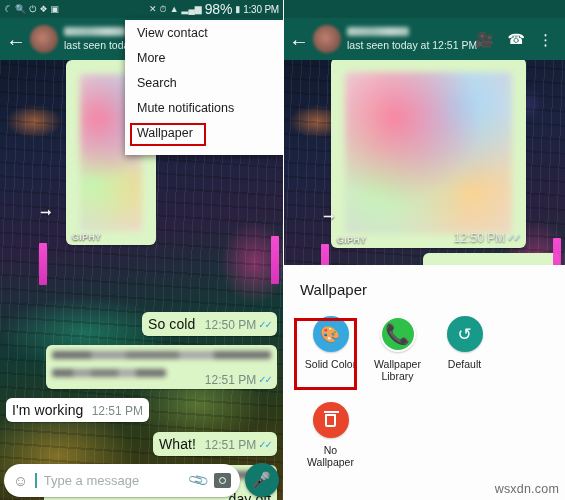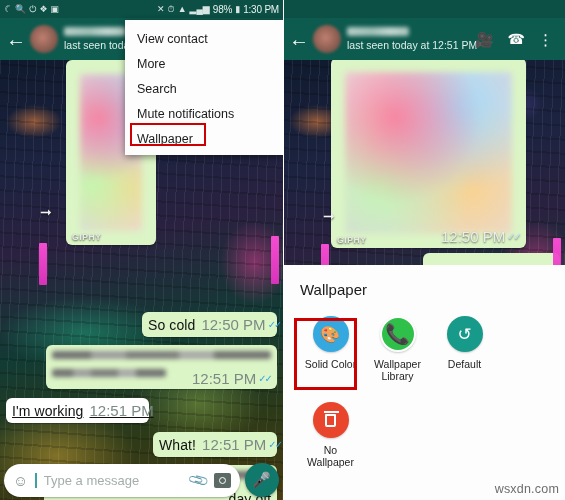--- a/index.html
+++ b/index.html
@@ -22,21 +22,21 @@
   
   .statusbar {
     height: 18px; background: #0b4f45; color: #eaf3f1;
     display: flex; align-items: center; padding: 0 4px;
     font-size: 10px; position: relative; z-index: 30;
   }
   .sb-left { display: flex; align-items: center; gap: 3px; }
   .sb-right { margin-left: auto; display: flex; align-items: center; gap: 3px; }
   .sb-ic { font-size: 9px; line-height: 1; opacity: .92; display:inline-block; }
   .sb-ic.moon { transform: rotate(20deg); }
-  .sb-pct { font-size: 10px; letter-spacing: -.2px; text-align: center; }
+  .sb-pct { font-size: 14px; letter-spacing: -.2px; text-align: center; }
   .sb-time { font-size: 10px; letter-spacing: -.2px; }
 
   
   .appbar {
     height: 42px; background: #0d5a4e; display: flex; align-items: center;
     padding: 0 6px; position: relative; z-index: 25;
   }
   .back-arrow { color: #fff; font-size: 20px; line-height: 1; margin-right: 4px; cursor: pointer; }
   .avatar {
     width: 28px; height: 28px; border-radius: 50%;
@@ -79,21 +79,21 @@
   .bubble {
     position: absolute; border-radius: 6px; padding: 4px 6px;
     box-shadow: 0 1px 1px rgba(0,0,0,.28);
     display: flex; align-items: flex-end; gap: 6px;
     font-size: 13.5px; color: #111; text-align: right;
   }
   .bubble.out { background: #dcf5c6; }
   .bubble.in  { background: #ffffff; }
   .b-text { white-space: nowrap; font-size: 14px; letter-spacing: .1px; }
   .b-meta { margin-left: auto; display: flex; align-items: center; gap: 2px; white-space: nowrap; }
-  .b-time { font-size: 15px; color: #7b8a85; }
+  .b-time { font-size: 12px; color: #7b8a85; }
   .ticks { color: #3aa3e3; font-size: 10px; line-height: 1; letter-spacing: -2px; }
 
   .blurline {
     height: 8px; border-radius: 2px; filter: blur(2.4px);
     background: linear-gradient(90deg,#6e6e6e 0 18%, #9a9a9a 18% 34%, #7a7a7a 34% 58%, #a5a5a5 58% 74%, #6f6f6f 74% 100%);
   }
 
   
   .media {
     position: absolute; background: #dcf5c6; border-radius: 6px;
@@ -131,21 +131,21 @@
     background: linear-gradient(180deg,#ff4fd8,#e033c0); opacity: .95; z-index: 2;
   }
 
   
   .menu {
     position: absolute; left: 125px; top: 20px; width: 158px;
     background: #fdfdfd; box-shadow: 0 2px 7px rgba(0,0,0,.45);
     z-index: 40; padding: 6px 0 4px 0;
   }
   .menu-item {
-    height: 25px; display: flex; align-items: center;
+    height: 25px; display: flex; align-items: flex-start;
     padding: 0 0 0 12px; font-size: 12.5px; color: #1b1b1b; cursor: pointer;
   }
   .menu-item.highlight { position: relative; }
   .menu-hl-box {
     position: absolute; left: 5px; top: -3px; width: 76px; height: 23px;
     border: 2.5px solid #cc0000; z-index: 41; pointer-events: none;
   }
   .caret-right { margin-left: auto; margin-right: 10px; font-size: 9px; color: #333; }
 
   
@@ -276,21 +276,21 @@
 
         <div class="bubble out" style="left:46px; top:285px; width:231px; height:44px; flex-direction:column; align-items:stretch; padding:6px 6px 3px;">
           <div class="blurline" style="width:100%;"></div>
           <div class="blurline" style="width:52%; margin-top:4px;"></div>
           <span class="b-meta" style="position:absolute; right:6px; bottom:2px;">
             <span class="b-time">12:51 PM</span>
             <span class="ticks">✓✓</span>
           </span>
         </div>
 
-        <div class="bubble in" style="left:6px; top:338px; width:143px;text-decoration:underline;">
+        <div class="bubble in" style="left:6px; top:338px; width:143px;">
           <span class="b-text">I'm working</span>
           <span class="b-meta">
             <span class="b-time">12:51 PM</span>
           </span>
         </div>
 
         <div class="bubble out" style="left:153px; top:372px; width:124px;">
           <span class="b-text">What!</span>
           <span class="b-meta">
             <span class="b-time">12:51 PM</span>

